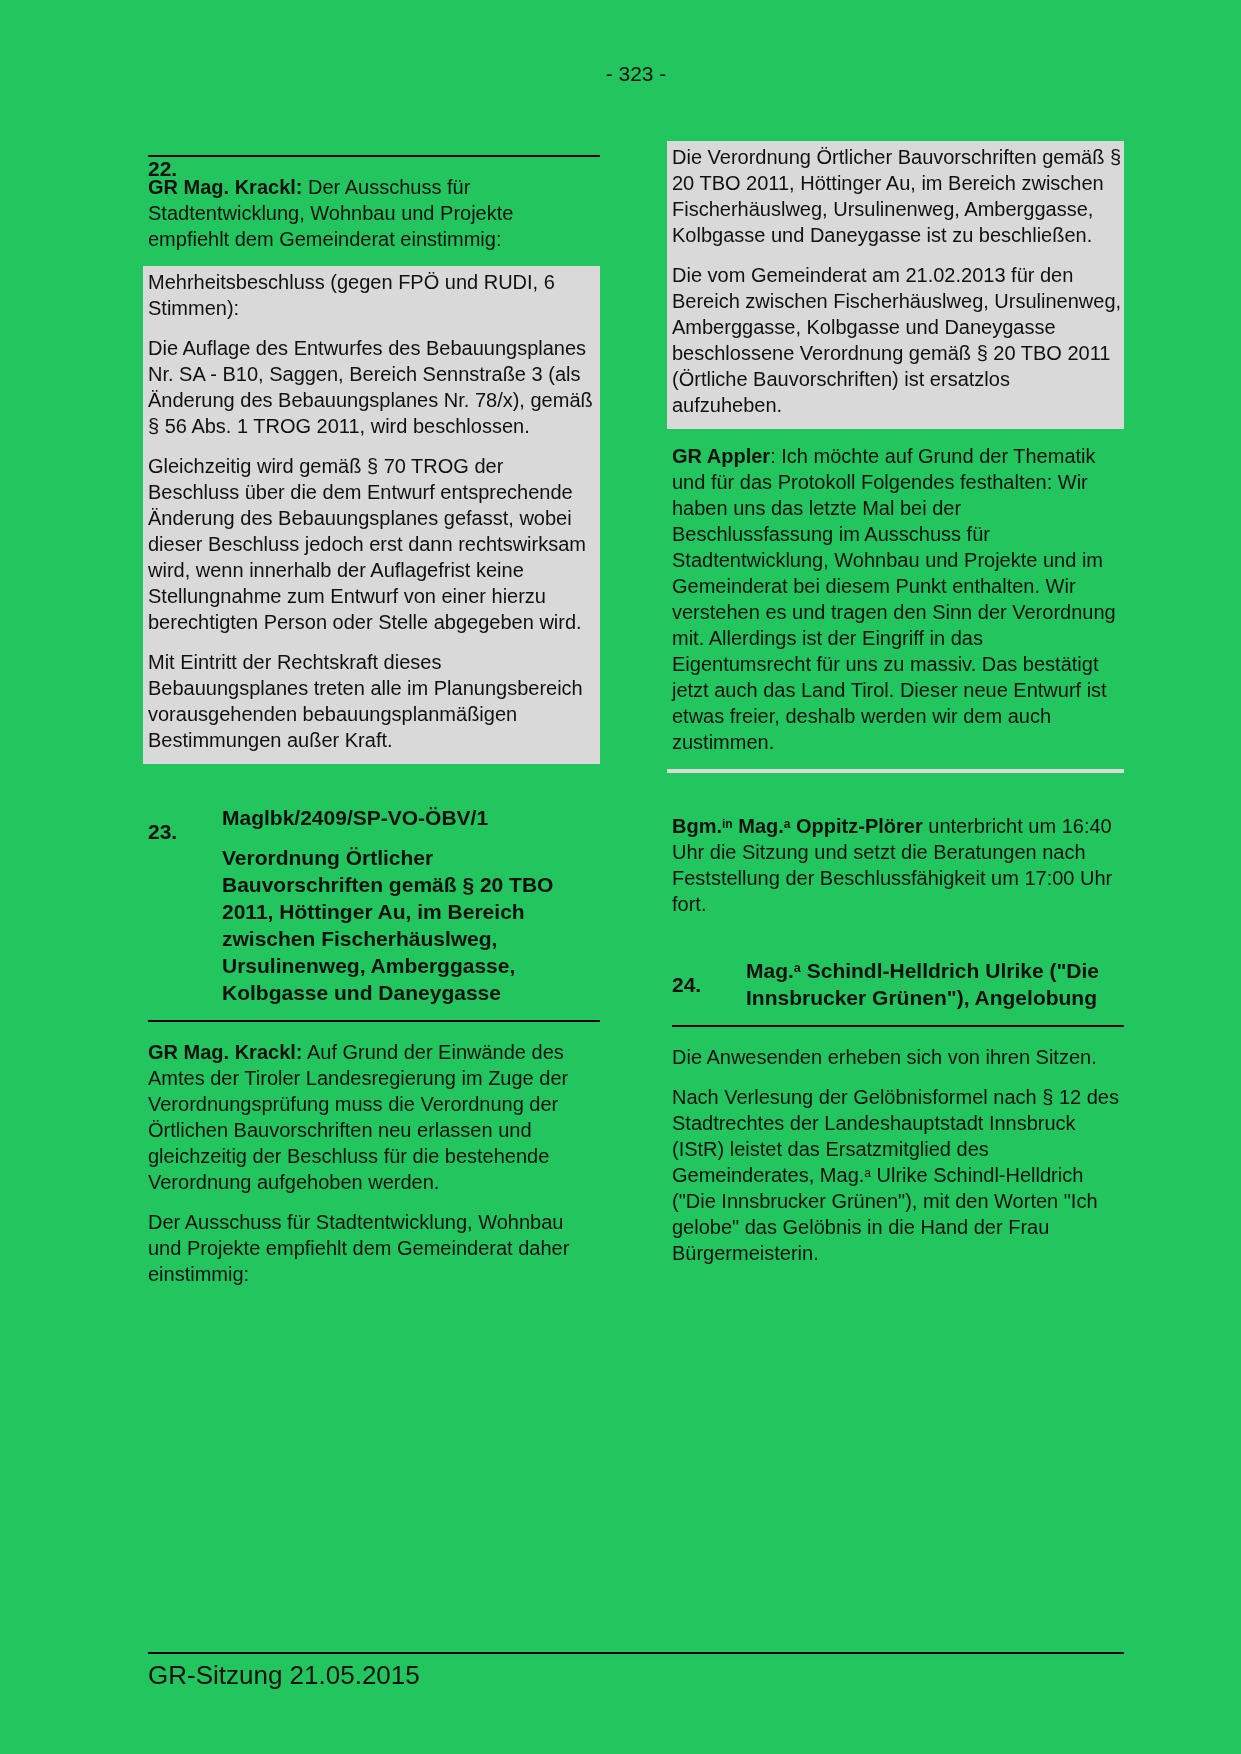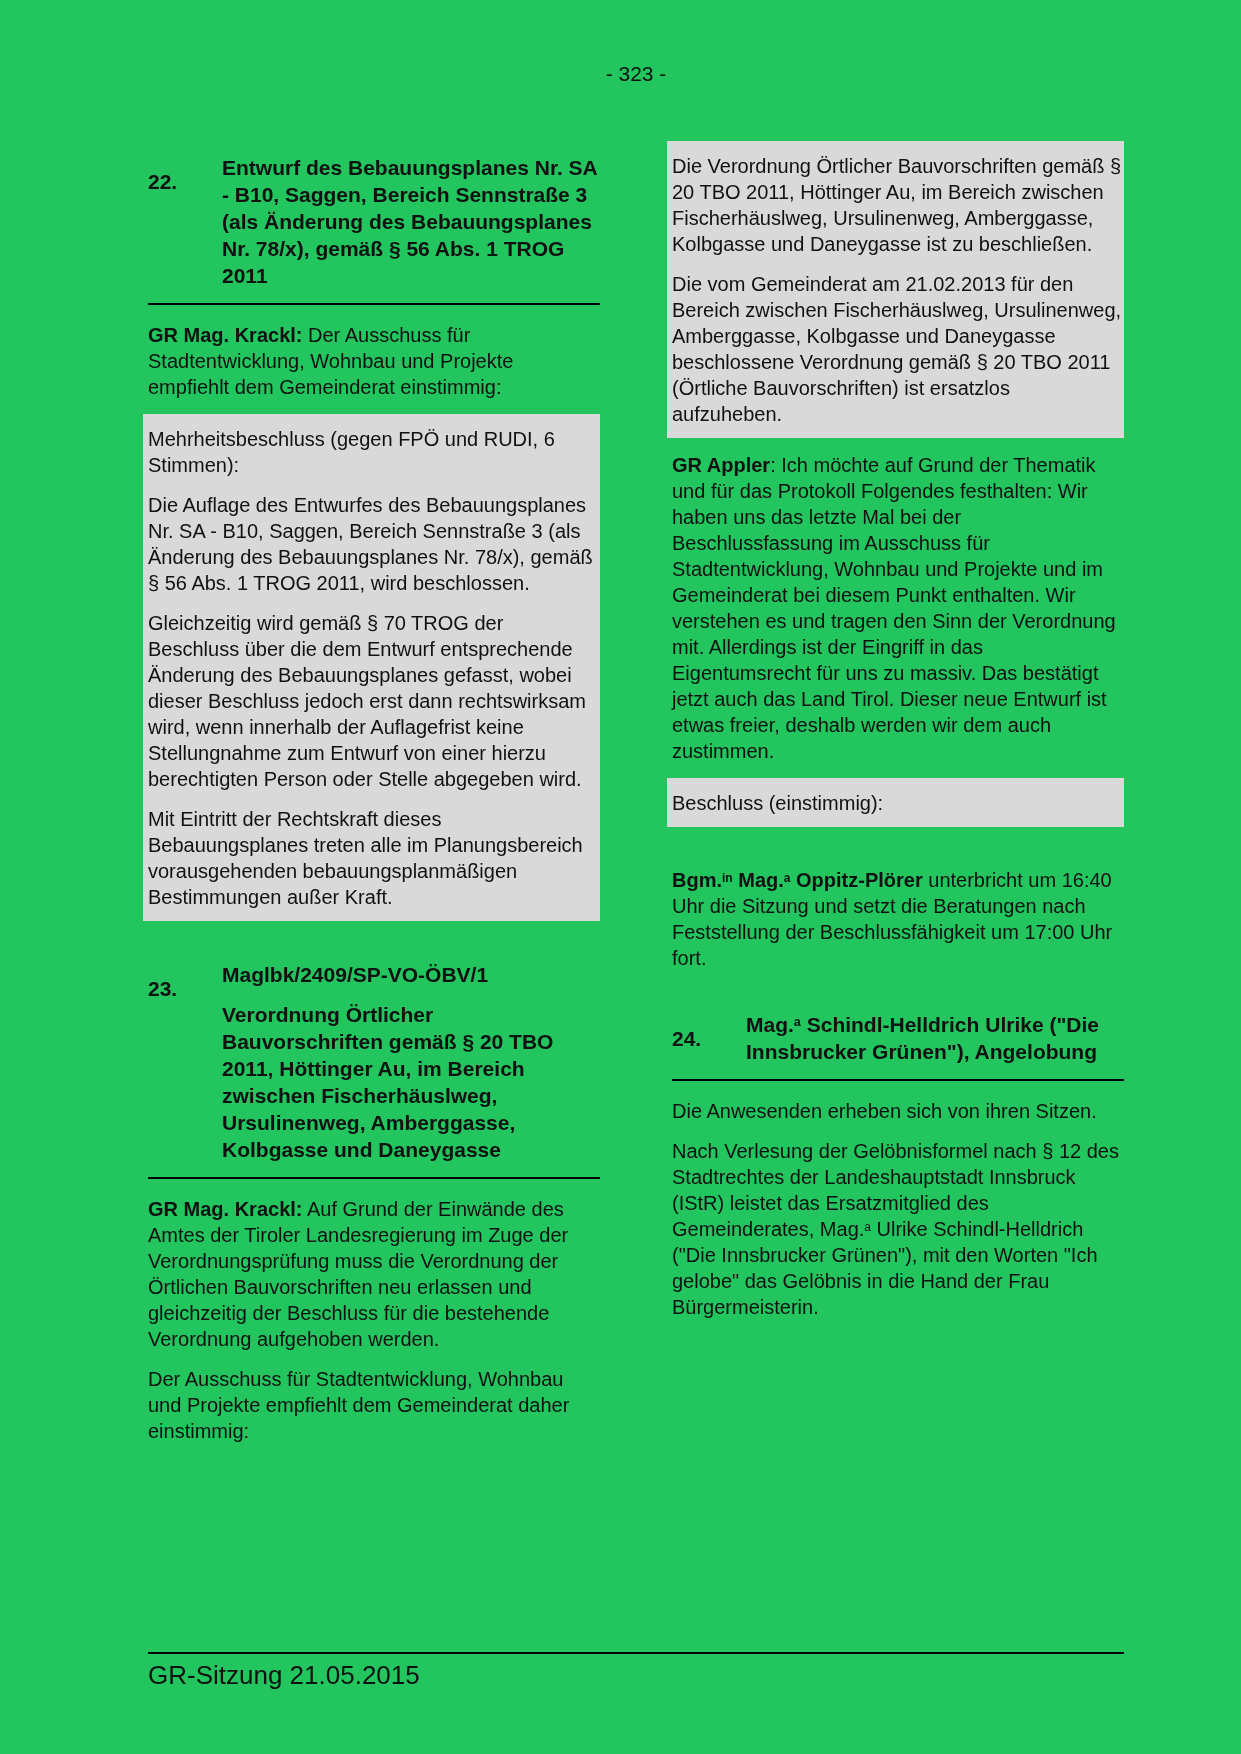--- a/index.html
+++ b/index.html
@@ -41,21 +41,21 @@
     font-weight:bold;
     font-size:21px; line-height:27px;
   }
   .agenda-number { position:absolute; left:0; top:14px; }
   .agenda-ref { margin:0; }
   .agenda-title { margin-top:13px; }
   .agenda.no-ref .agenda-title { margin-top:0; }
   .highlight {
     background:var(--highlight);
     margin:0 0 14px -5px;
-    padding:12px 2px 1px 5px;
+    padding:3px 2px 1px 5px;
   }
   .highlight .para:last-child { margin-bottom:10px; }
   .section-break { margin-top:40px; }
   .page-footer-rule {
     position:absolute; top:1652px; left:148px; width:976px;
     border-top:2px solid #000;
   }
   .page-footer-text {
     position:absolute; top:1662px; left:148px;
     font-size:26px; line-height:26px;
@@ -63,21 +63,20 @@
 </style>
 </head>
 <body>
 
 <div class="page">
   <div class="page-header">- 323 -</div>
   <div class="columns">
     <div class="col">
         <div class="agenda">
           <div class="agenda-number">22.</div>
-          <div class="agenda-title">Entwurf des Bebauungsplanes Nr. SA - B10, Saggen, Bereich Sennstraße 3 (als Änderung des Bebauungsplanes Nr. 78/x), gemäß § 56 Abs. 1 TROG 2011</div>
         </div>
         <p class="para"><span class=" b">GR Mag. Krackl:</span><span> Der Ausschuss für Stadtentwicklung, Wohnbau und Projekte empfiehlt dem Gemeinderat einstimmig:</span></p>
         <div class="highlight">
           <p class="para">Mehrheitsbeschluss (gegen FPÖ und RUDI, 6 Stimmen):</p>
           <p class="para">Die Auflage des Entwurfes des Bebauungsplanes Nr. SA - B10, Saggen, Bereich Sennstraße 3 (als Änderung des Bebauungsplanes Nr. 78/x), gemäß § 56 Abs. 1 TROG 2011, wird beschlossen.</p>
           <p class="para">Gleichzeitig wird gemäß § 70 TROG der Beschluss über die dem Entwurf entsprechende Änderung des Bebauungsplanes gefasst, wobei dieser Beschluss jedoch erst dann rechtswirksam wird, wenn innerhalb der Auflagefrist keine Stellungnahme zum Entwurf von einer hierzu berechtigten Person oder Stelle abgegeben wird.</p>
           <p class="para">Mit Eintritt der Rechtskraft dieses Bebauungsplanes treten alle im Planungsbereich vorausgehenden bebauungsplanmäßigen Bestimmungen außer Kraft.</p>
         </div>
         <div class="agenda section-break">
           <div class="agenda-number">23.</div>
@@ -87,21 +86,20 @@
         <p class="para"><span class=" b">GR Mag. Krackl:</span><span> Auf Grund der Einwände des Amtes der Tiroler Landesregierung im Zuge der Verordnungsprüfung muss die Verordnung der Örtlichen Bauvorschriften neu erlassen und gleichzeitig der Beschluss für die bestehende Verordnung aufgehoben werden.</span></p>
         <p class="para">Der Ausschuss für Stadtentwicklung, Wohnbau und Projekte empfiehlt dem Gemeinderat daher einstimmig:</p>
       </div>
     <div class="col">
         <div class="highlight">
           <p class="para">Die Verordnung Örtlicher Bauvorschriften gemäß § 20 TBO 2011, Höttinger Au, im Bereich zwischen Fischerhäuslweg, Ursulinenweg, Amberggasse, Kolbgasse und Daneygasse ist zu beschließen.</p>
           <p class="para">Die vom Gemeinderat am 21.02.2013 für den Bereich zwischen Fischerhäuslweg, Ursulinenweg, Amberggasse, Kolbgasse und Daneygasse beschlossene Verordnung gemäß § 20 TBO 2011 (Örtliche Bauvorschriften) ist ersatzlos aufzuheben.</p>
         </div>
         <p class="para"><span class=" b">GR Appler</span><span>: Ich möchte auf Grund der Thematik und für das Protokoll Folgendes festhalten: Wir haben uns das letzte Mal bei der Beschlussfassung im Ausschuss für Stadtentwicklung, Wohnbau und Projekte und im Gemeinderat bei diesem Punkt enthalten. Wir verstehen es und tragen den Sinn der Verordnung mit. Allerdings ist der Eingriff in das Eigentumsrecht für uns zu massiv. Das bestätigt jetzt auch das Land Tirol. Dieser neue Entwurf ist etwas freier, deshalb werden wir dem auch zustimmen.</span></p>
         <div class="highlight">
-          <p class="para">Beschluss (einstimmig):</p>
         </div>
         <p class="para section-break"><span class=" b">Bgm.</span><sup class="supseg b">in</sup><span class=" b"> Mag.</span><sup class="supseg b">a</sup><span class=" b"> Oppitz-Plörer</span><span> unterbricht um 16:40 Uhr die Sitzung und setzt die Beratungen nach Feststellung der Beschlussfähigkeit um 17:00 Uhr fort.</span></p>
         <div class="agenda no-ref section-break">
           <div class="agenda-number">24.</div>
           <div class="agenda-title"><span class=" b">Mag.</span><sup class="supseg b">a</sup><span class=" b"> Schindl-Helldrich Ulrike ("Die Innsbrucker Grünen"), Angelobung</span></div>
         </div>
         <p class="para">Die Anwesenden erheben sich von ihren Sitzen.</p>
         <p class="para"><span>Nach Verlesung der Gelöbnisformel nach § 12 des Stadtrechtes der Landeshauptstadt Innsbruck (IStR) leistet das Ersatzmitglied des Gemeinderates, Mag.</span><sup class="supseg">a</sup><span> Ulrike Schindl-Helldrich ("Die Innsbrucker Grünen"), mit den Worten "Ich gelobe" das Gelöbnis in die Hand der Frau Bürgermeisterin.</span></p>
       </div>
   </div>

